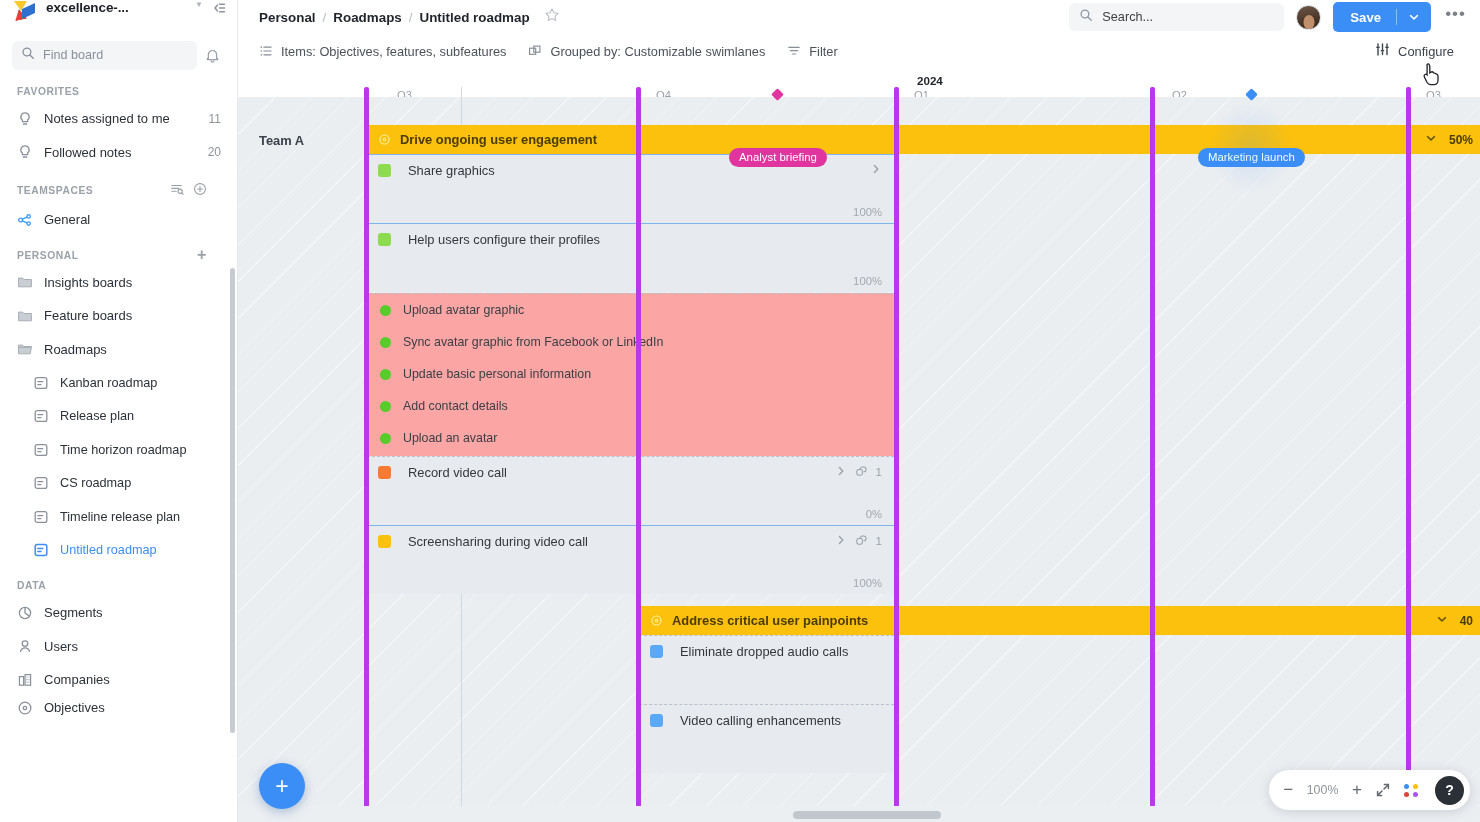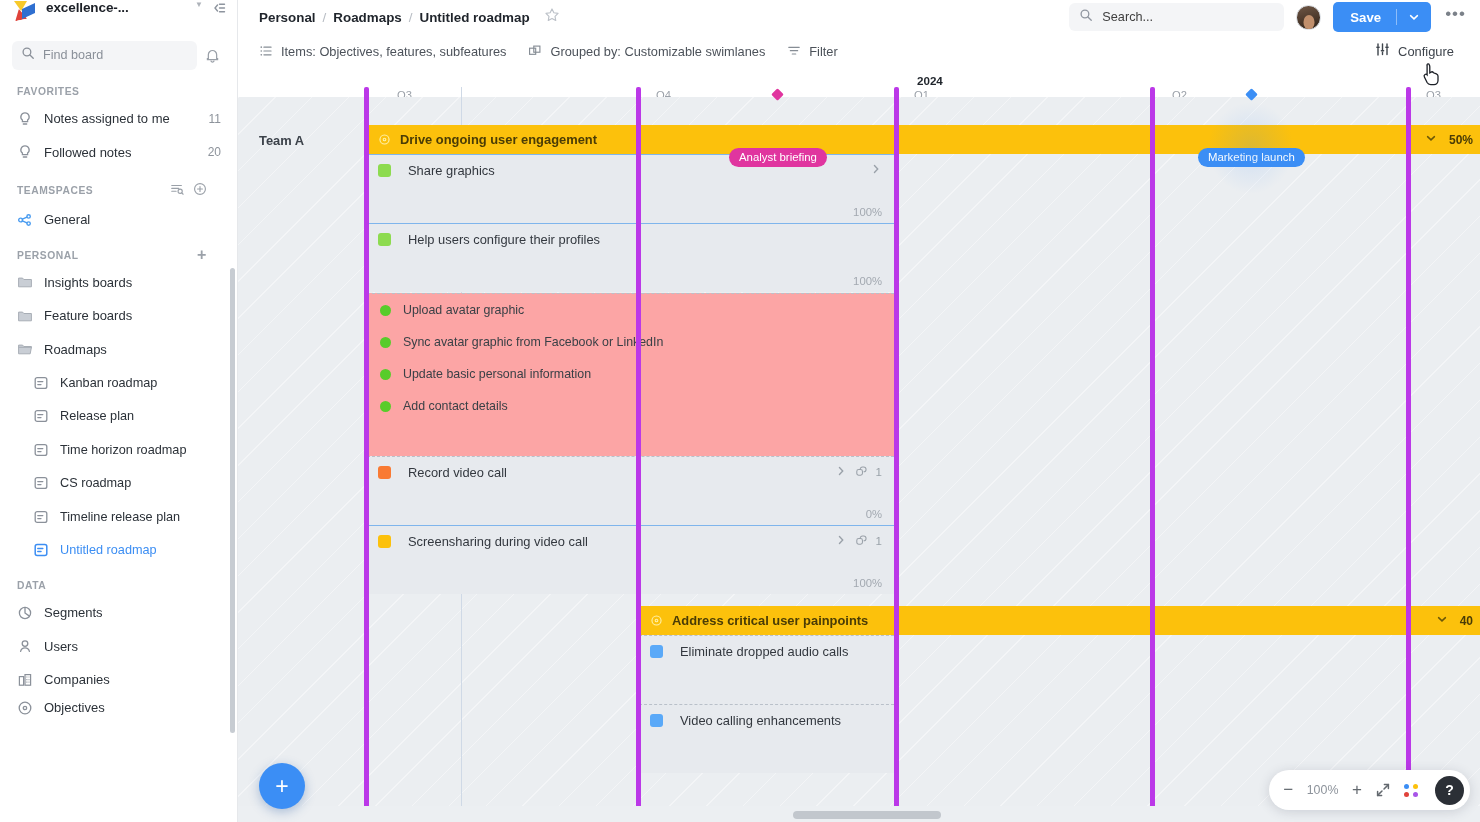--- a/index.html
+++ b/index.html
@@ -551,20 +551,24 @@
             <span class="dot"></span>
             <span class="b-t">Sync avatar graphic from Facebook or LinkedIn</span>
           </div>
           <div class="bullet-row">
             <span class="dot"></span>
             <span class="b-t">Update basic personal information</span>
           </div>
           <div class="bullet-row">
             <span class="dot"></span>
             <span class="b-t">Add contact details</span>
+          </div>
+          <div class="bullet-row">
+            <span class="dot"></span>
+            <span class="b-t">Upload an avatar</span>
           </div>
         </div>
 
         <div class="feat" style="left:129px; width:527px; top:359px; height:69px; border-top:1px dashed #b9c0c9;">
           <div class="f-row">
             <span class="swatch" style="background:#f97a33"></span>
             <span class="f-t">Record video call</span>
             <span class="f-right">
               <span>
                 <svg viewBox="0 0 14 14" width="12" height="12" fill="none" stroke="currentColor" stroke-width="1.6" stroke-linecap="round">

